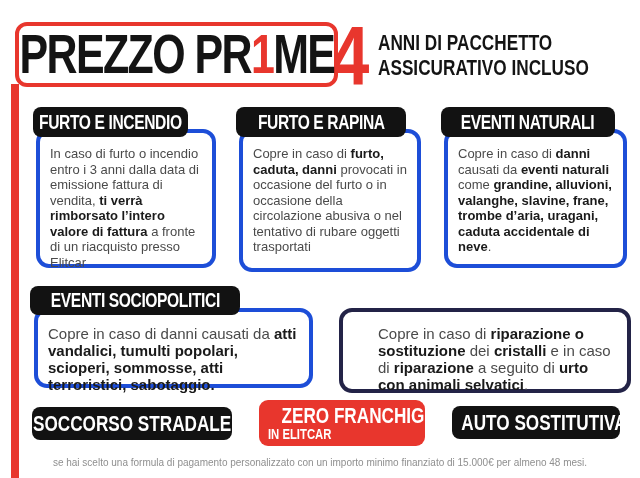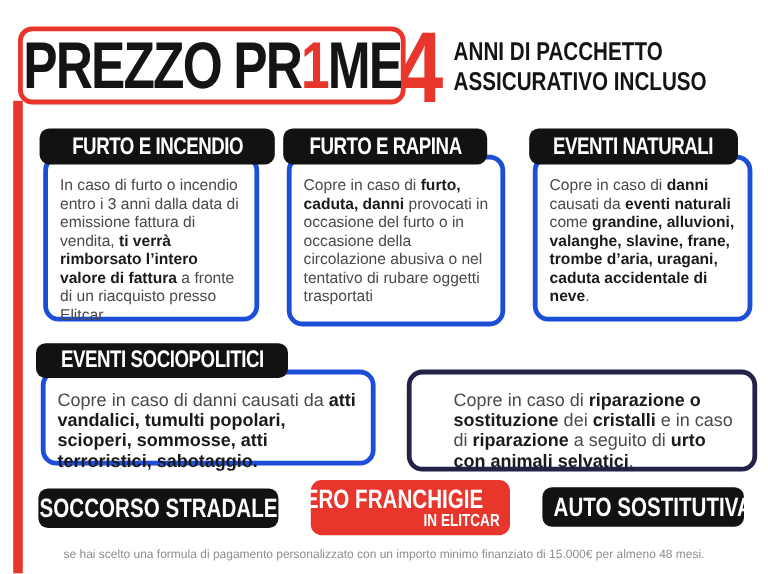--- a/index.html
+++ b/index.html
@@ -32,21 +32,21 @@
     z-index:2; color:#4a4a4a; font-size:13px; line-height:15.5px; padding:13px 8px 4px 10px; }
   .card-body b { color:#1a1a1a; }
   .card-body.big { font-size:15px; line-height:17px; padding:13px 10px 4px 10px; }
   .card-body.navy { border-color:#232347;padding-left:35px; }
 
   
   .pill { position:absolute; background:#121212; color:#fff; border-radius:8px;
     display:flex; align-items:center; justify-content:center; font-weight:700; z-index:2; }
   .pill .lbl { font-size:22px; }
   .pill-red { position:absolute; background:#e8362d; color:#fff; border-radius:9px;
-    display:flex; flex-direction:column; align-items:flex-end; justify-content:center; font-weight:700; z-index:2; }
+    display:flex; flex-direction:column; align-items:flex-start; justify-content:center; font-weight:700; z-index:2; }
   .pill-red .l1 { font-size:22px; line-height:23px; }
   .pill-red .l2 { font-size:14.5px; line-height:15px; }
 
   .disclaimer { position:absolute; left:0; top:457px; width:640px; text-align:center;
     font-size:10px; color:#8f8f8f; z-index:2; }
 </style>
 </head>
 <body>
 
 <div class="stage">
@@ -54,21 +54,21 @@
   <div class="red-tail"></div>
   <div class="title-box">
     <span class="title-text cond"><span>PREZZO PR</span><span class="hl">1</span><span>ME</span></span>
   </div>
   <div class="badge-number">4</div>
   <div class="badge-lines">
     <div class="bl"><span class="cond-l">ANNI DI PACCHETTO</span></div>
     <div class="bl"><span class="cond-l">ASSICURATIVO INCLUSO</span></div>
   </div>
 
-  <div class="card-header" style="left:33px; top:107px; width:196px; height:30px;justify-content:center;">
+  <div class="card-header" style="left:33px; top:107px; width:155px; height:30px;justify-content:center;">
     <span class="cond">FURTO E INCENDIO</span>
   </div>
   <div class="card-body" style="left:36px; top:129px; width:180px; height:139px;"><span>In caso di furto o incendio entro i 3 anni dalla data di emissione fattura di vendita, </span><b>ti verrà rimborsato l’intero valore di fattura</b><span> a fronte di un riacquisto presso Elitcar</span></div>
 
   <div class="card-header" style="left:236px; top:107px; width:170px; height:30px;">
     <span class="cond">FURTO E RAPINA</span>
   </div>
   <div class="card-body" style="left:239px; top:129px; width:182px; height:143px;"><span>Copre in caso di </span><b>furto, caduta, danni</b><span> provocati in occasione del furto o in occasione della circolazione abusiva o nel tentativo di rubare oggetti trasportati</span></div>
 
   <div class="card-header" style="left:441px; top:107px; width:174px; height:30px;">

